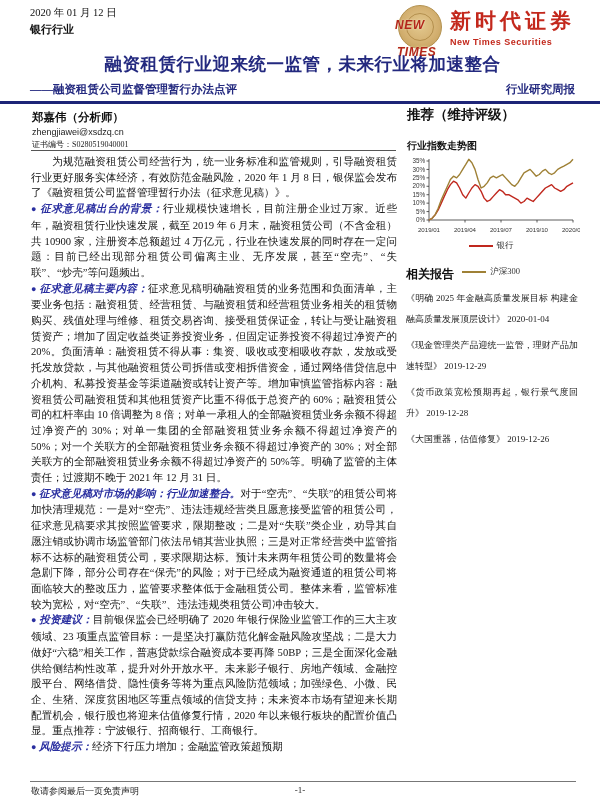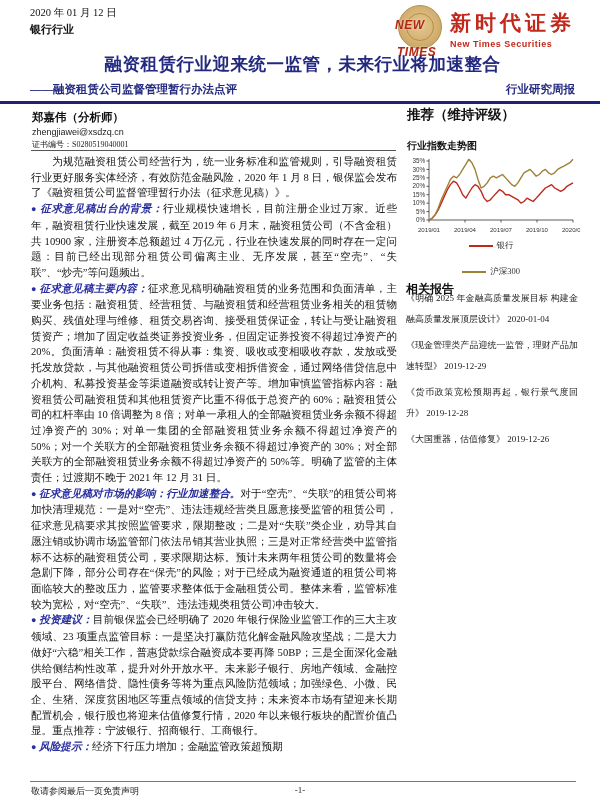--- a/index.html
+++ b/index.html
@@ -4,21 +4,21 @@
 <style>
   html,body{margin:0;padding:0;}
   body{
     width:600px;height:800px;position:relative;background:#ffffff;
     font-family:"Liberation Serif","DejaVu Serif",serif;
     color:#1a1a1a;overflow:hidden;
   }
   
   .hdr-date{position:absolute;left:30px;top:6px;font-size:10.5px;color:#111;}
   .hdr-industry{position:absolute;left:30px;top:22px;font-size:11px;font-weight:bold;color:#111;}
-  .brand{position:absolute;right:25px;top:5px;display:flex;align-items:flex-end;}
+  .brand{position:absolute;right:25px;top:5px;display:flex;align-items:center;}
   .brand-circle{
     width:42px;height:42px;border-radius:50%;
     background:radial-gradient(circle at 50% 45%, #e3c98f 0%, #d4b172 55%, #bf9a55 100%);
     border:1px solid #b3914e;position:relative;flex:0 0 auto;
   }
   .brand-circle .inner{
     position:absolute;left:7px;top:7px;width:26px;height:26px;border-radius:50%;
     border:1px solid rgba(150,110,40,.55);
   }
   .logo-word{position:absolute;font-style:italic;font-weight:bold;color:#b3261a;
@@ -45,21 +45,21 @@
   .para{font-size:10.6px;line-height:15.7px;text-align:justify;color:#141414;margin:0;}
   .para.indent{text-indent:2em;}
   .lead{color:#2a2fa0;font-weight:bold;font-style:italic;}
   .bullet{color:#2a2fa0;font-size:9px;}
   .rating{position:absolute;left:407px;top:106px;font-size:13.5px;font-weight:bold;color:#111;}
   .chart-title{position:absolute;left:407px;top:139px;font-size:10px;font-weight:bold;color:#111;}
   .chart-box{position:absolute;left:405px;top:156px;width:175px;}
   .legend{position:absolute;left:405px;top:240px;width:172px;display:flex;justify-content:center;gap:14px;
     font-size:8.5px;color:#333;align-items:center;flex-direction:column;}
   .legend .sw{display:inline-block;width:24px;height:2px;margin-right:4px;vertical-align:middle;}
-  .related-title{position:absolute;left:406px;top:266px;font-size:12px;font-weight:bold;color:#111;margin-top:15px;}
+  .related-title{position:absolute;left:406px;top:266px;font-size:12px;font-weight:bold;color:#111;}
   .related-list{position:absolute;left:406px;top:288px;width:172px;}
   .related-item{font-size:9px;line-height:21px;color:#222;margin-bottom:5px;text-align:justify;}
   
   .ftr-rule{position:absolute;left:30px;top:781px;width:546px;height:1px;background:#777;}
   .ftr-left{position:absolute;left:31px;top:785px;font-size:9px;color:#222;}
   .ftr-page{position:absolute;left:0;top:785px;width:600px;text-align:center;font-size:9px;color:#222;}
   .ftr-right{position:absolute;right:26px;top:785px;font-size:9px;color:#222;letter-spacing:2px;margin-top:47px;}
   svg text{font-family:"Liberation Sans",sans-serif;}
 </style>
 </head>

